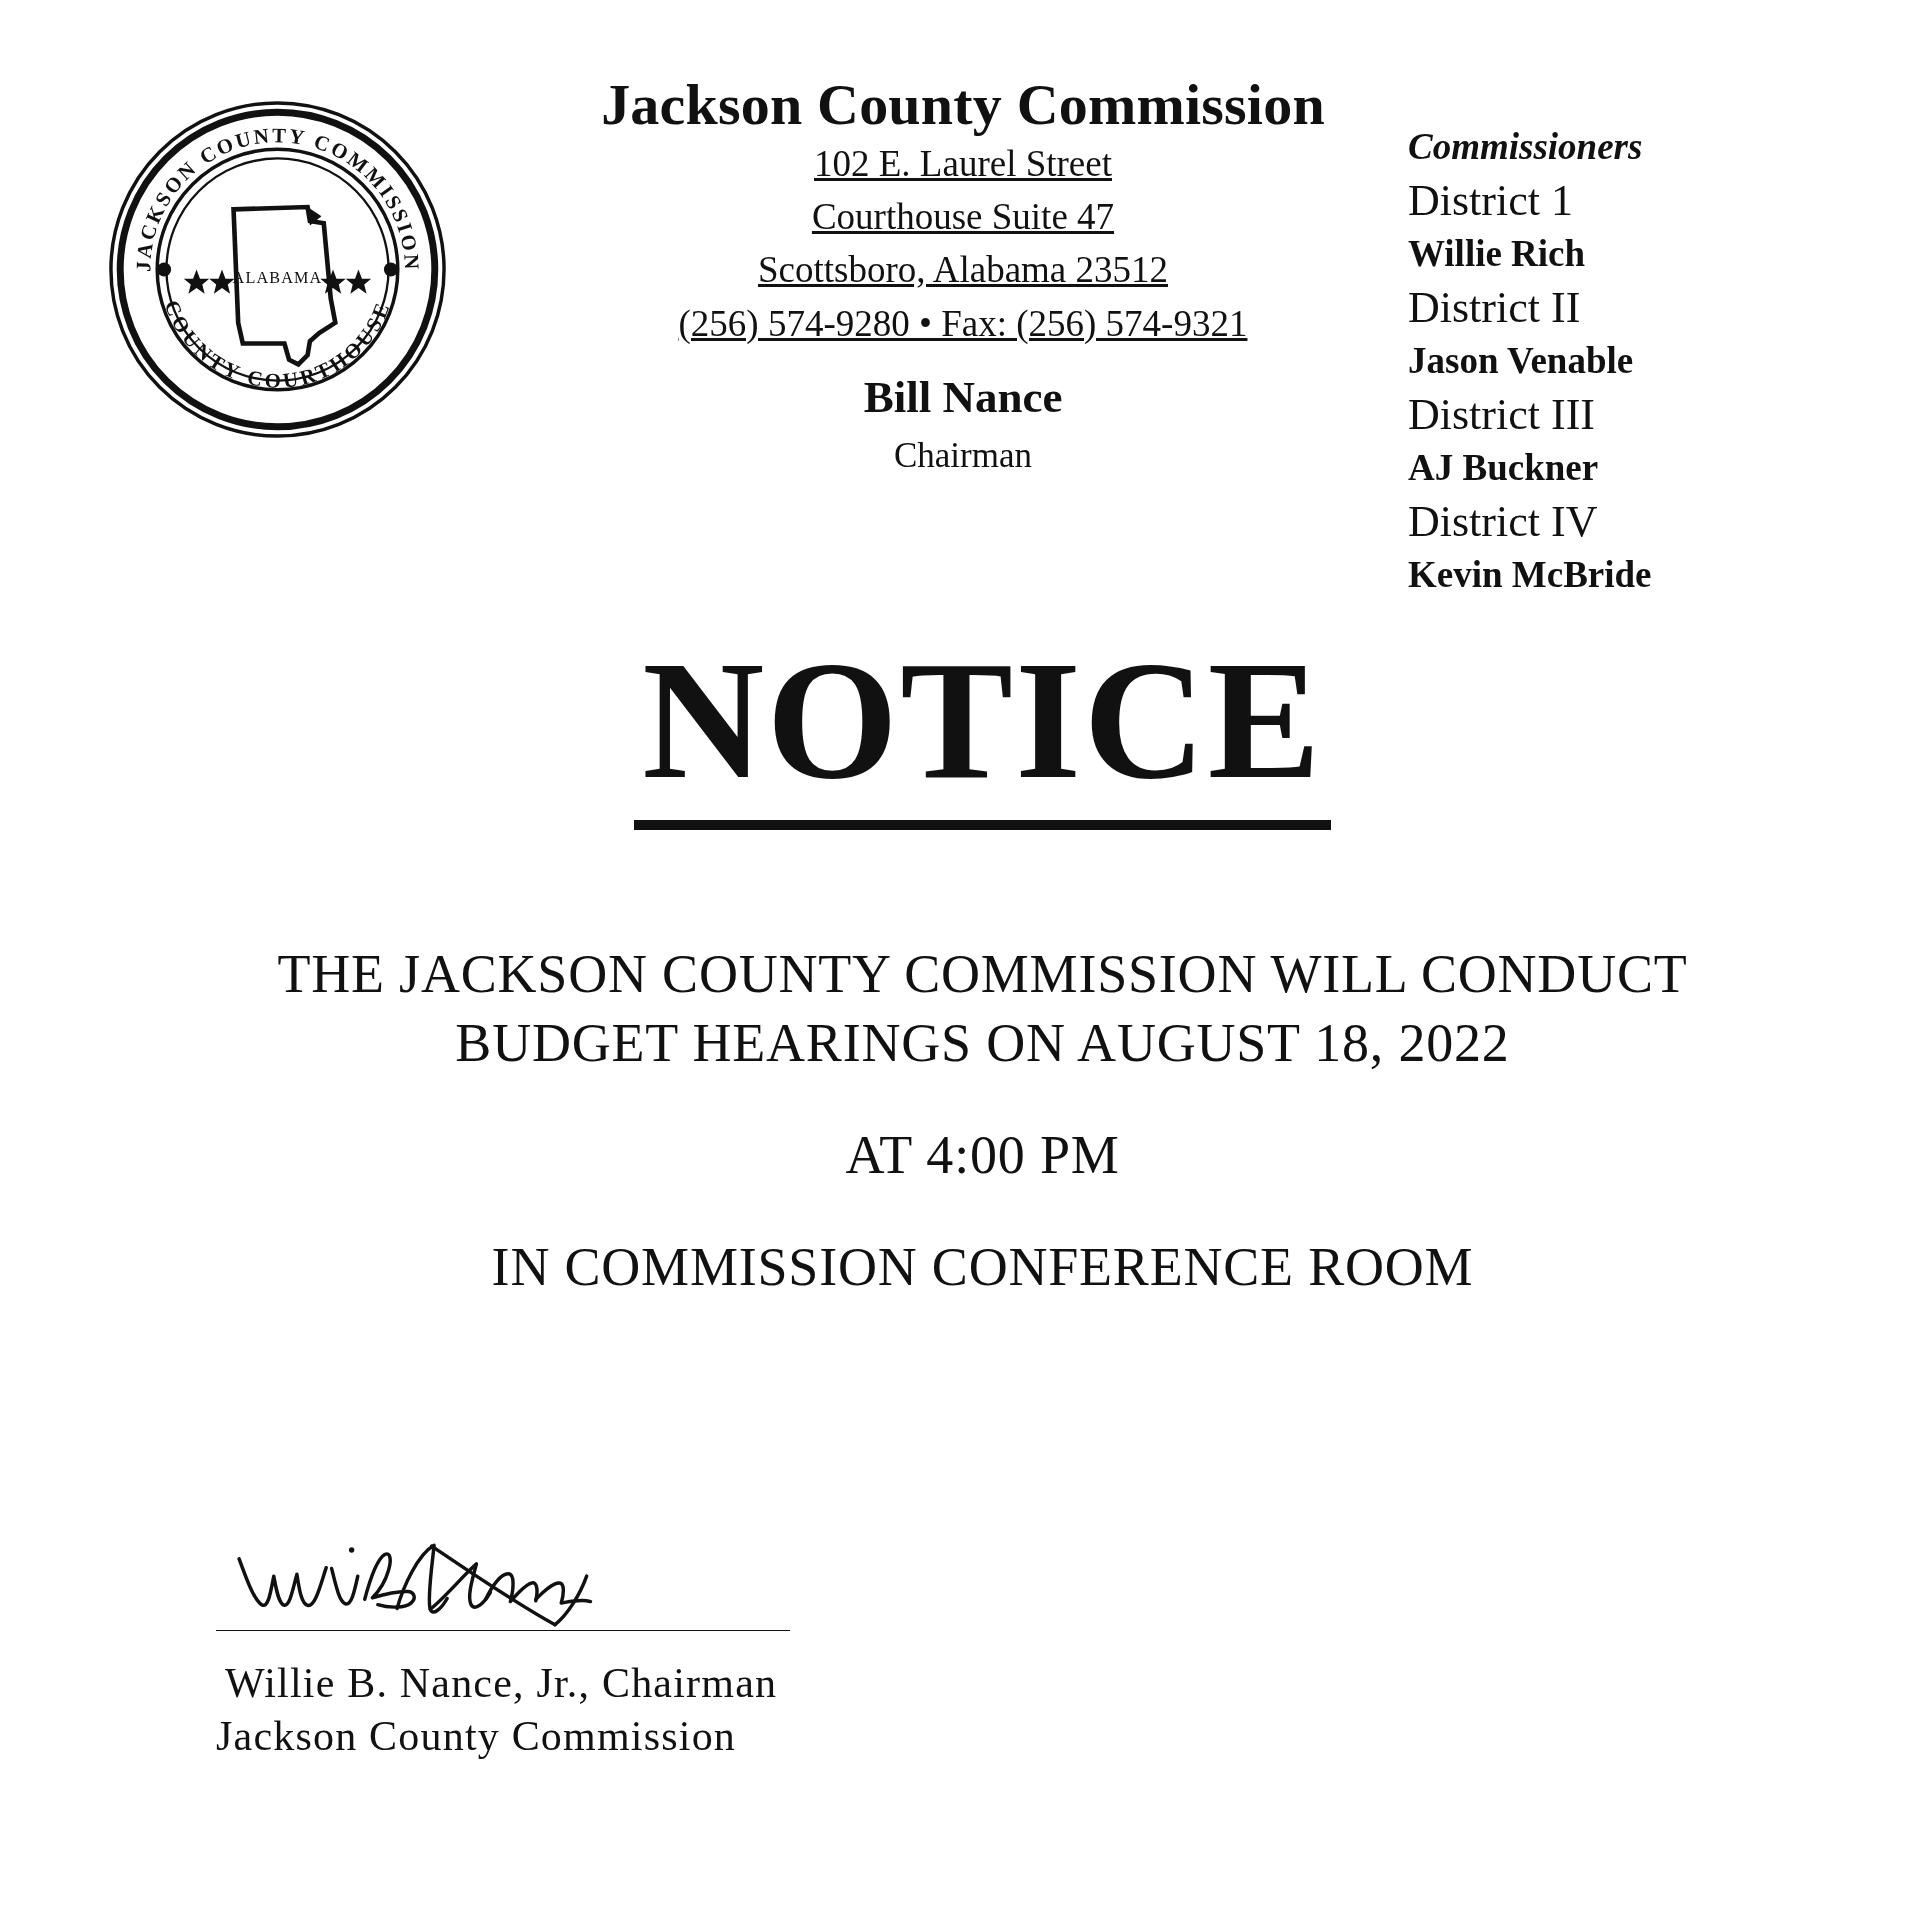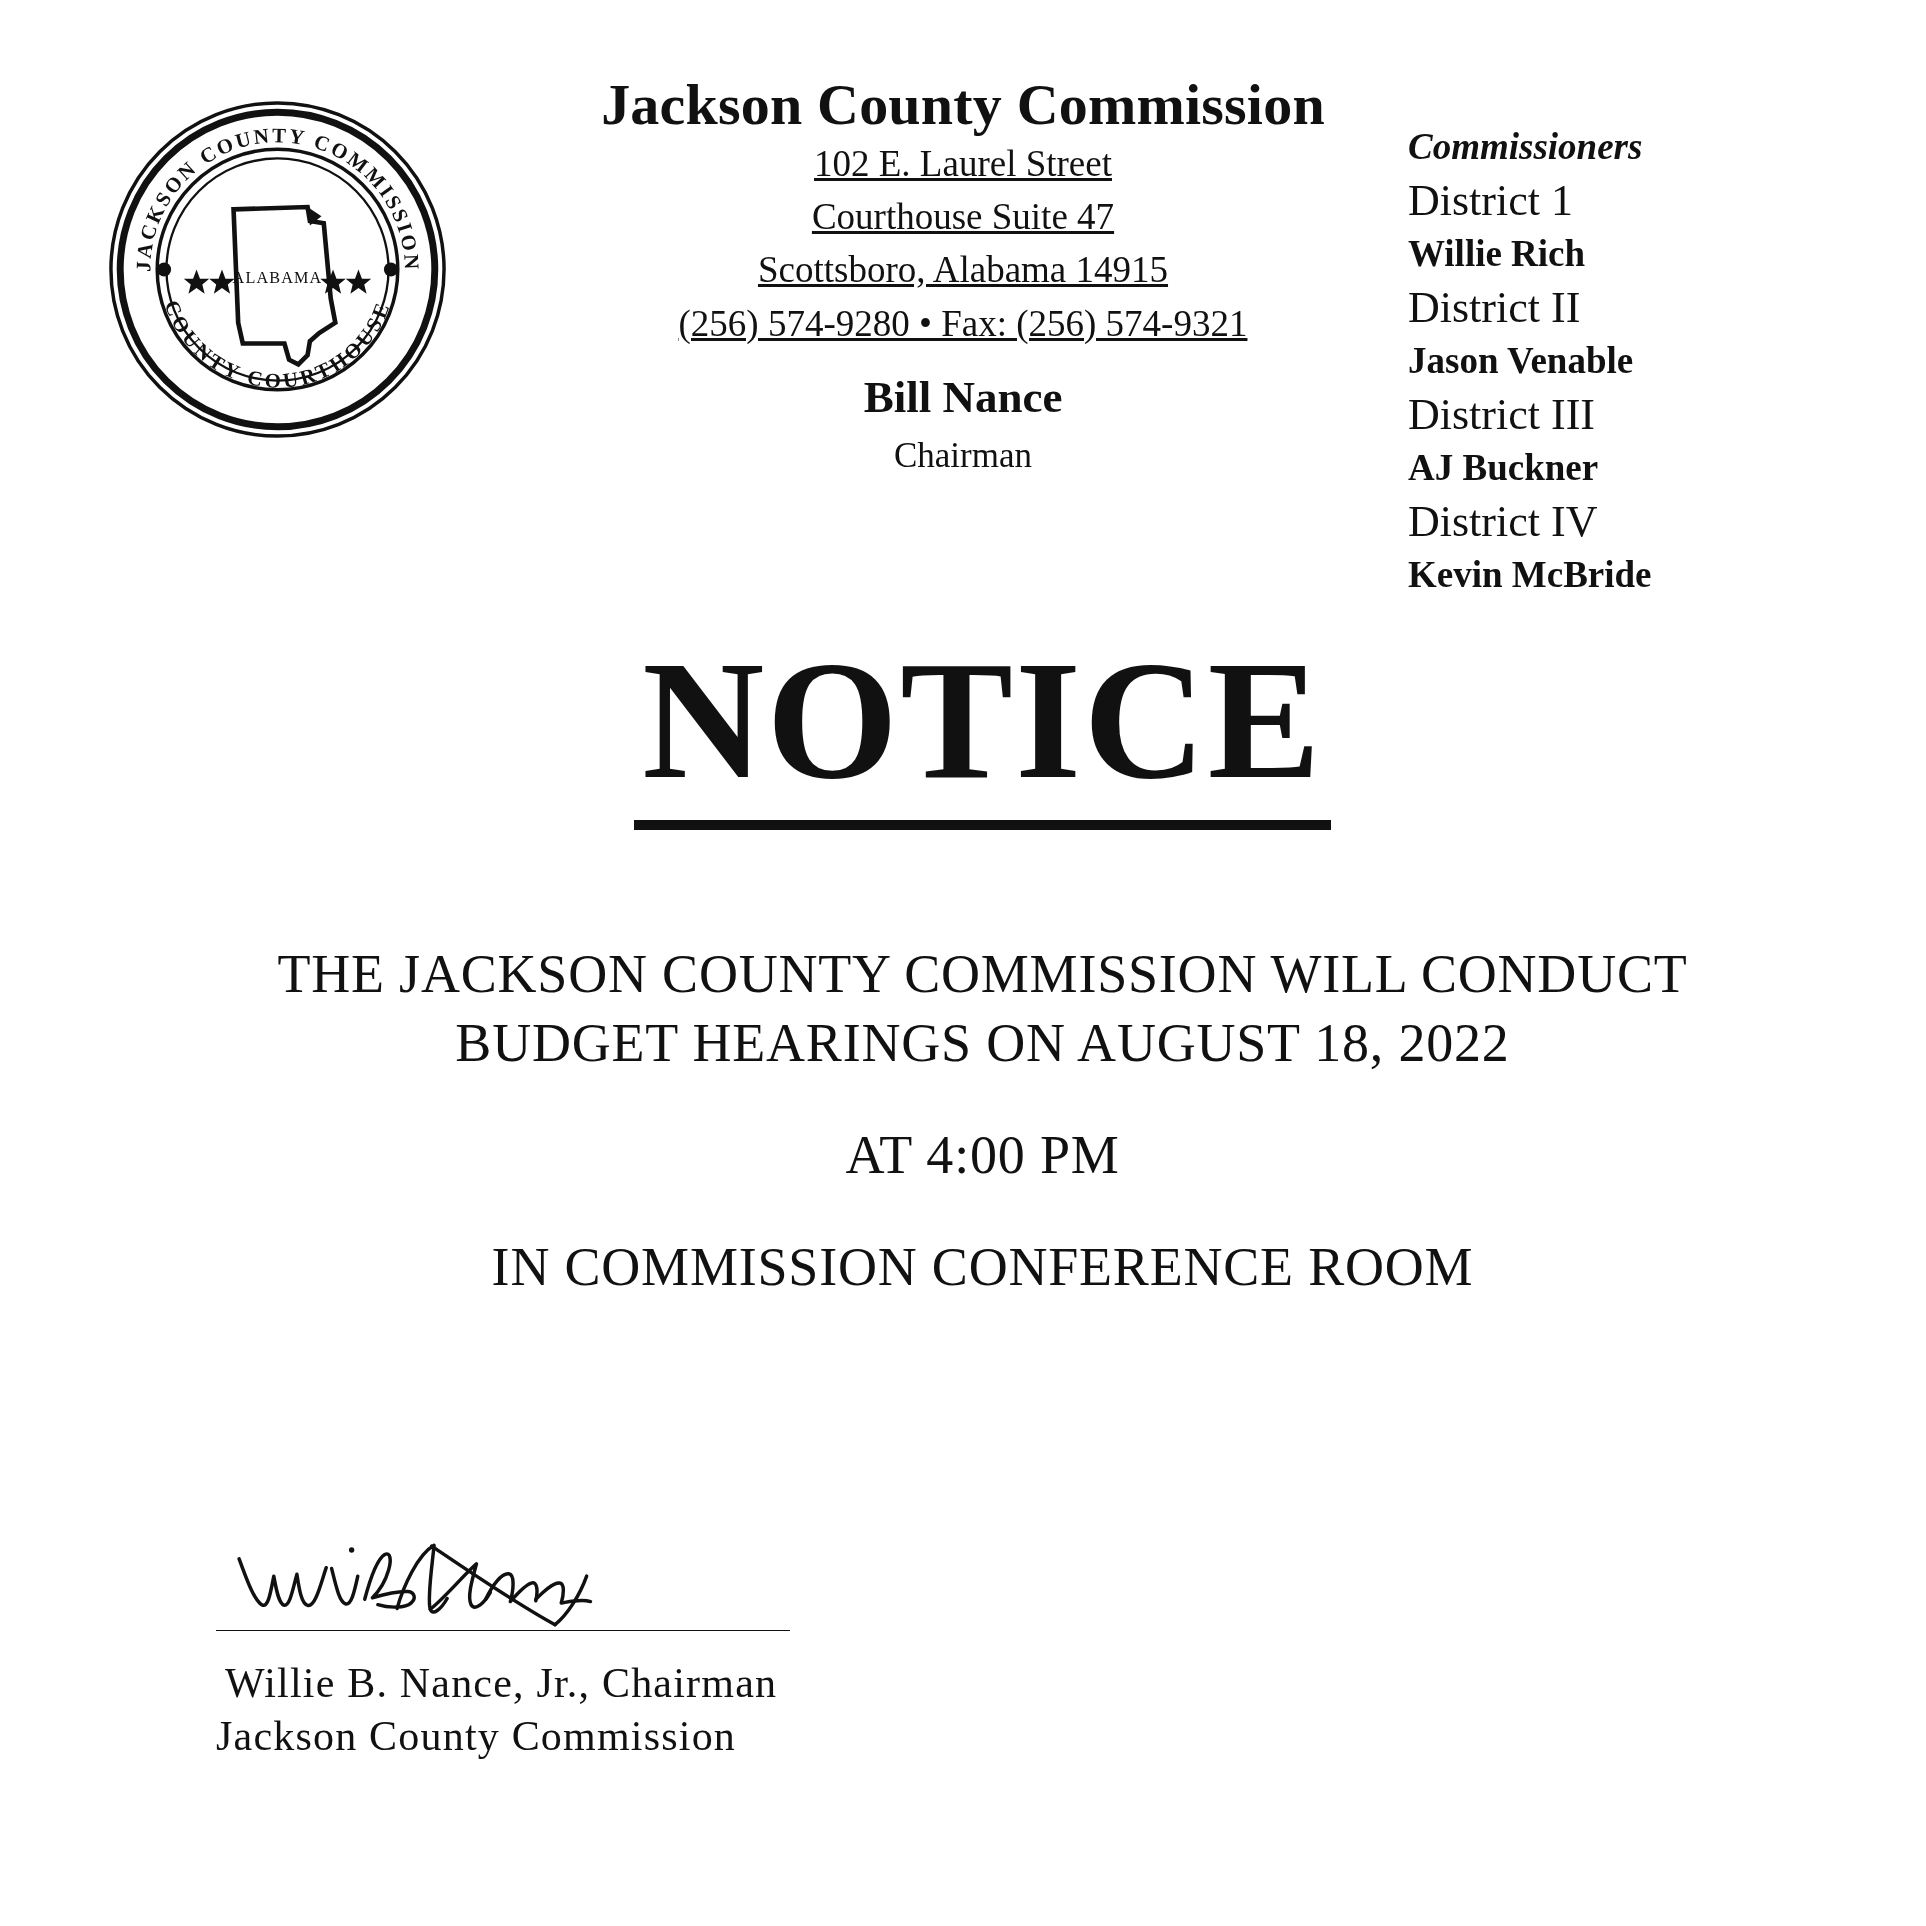--- a/index.html
+++ b/index.html
@@ -197,21 +197,21 @@
           <polygon points="220,150 223,158 231,158 225,163 227,171 220,166 213,171 215,163 209,158 217,158"></polygon>
         </g>
       </svg>
     </div>
 
     <div class="org-block">
       <div class="org-title">Jackson County Commission</div>
       <div class="org-address">
         <div>102 E. Laurel Street</div>
         <div>Courthouse Suite 47</div>
-        <div>Scottsboro, Alabama 14915</div>
+        <div>Scottsboro, Alabama 23512</div>
         <div>(256) 574-9280 • Fax: (256) 574-9321</div>
       </div>
       <div class="chair-name">Bill Nance</div>
       <div class="chair-role">Chairman</div>
     </div>
 
     <div class="commissioners">
       <div class="heading">Commissioners</div>
       <div class="district">District 1</div>
       <div class="person">Willie Rich</div>

